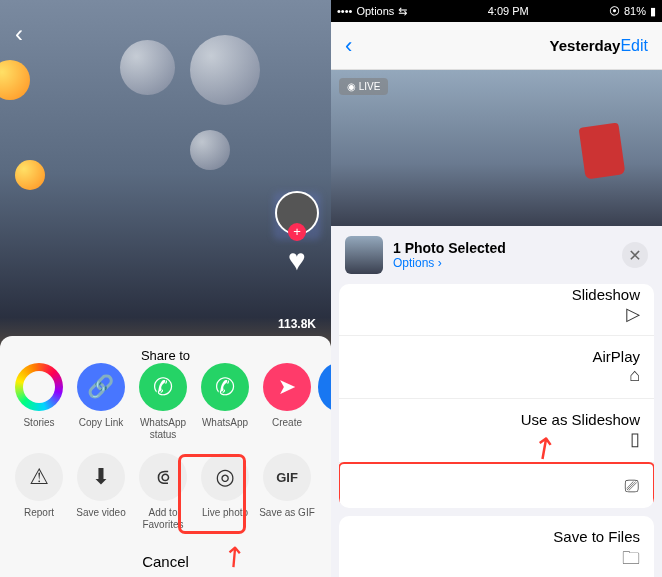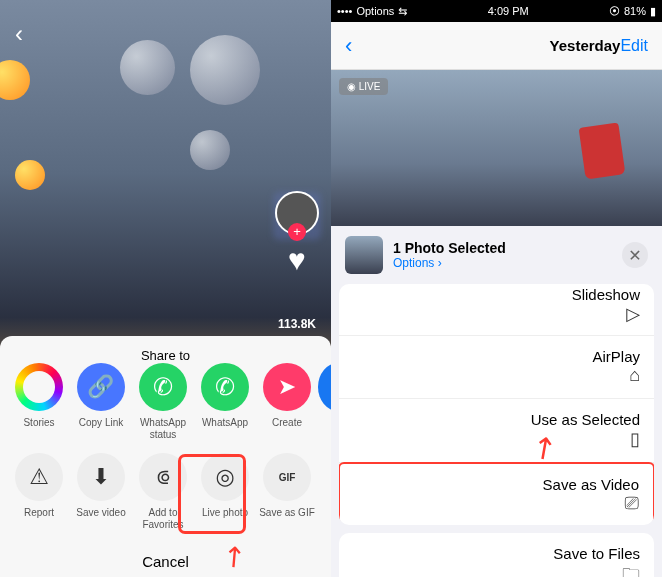--- a/index.html
+++ b/index.html
@@ -34,21 +34,21 @@
     .highlight-left { position: absolute; border: 3px solid #ff3b30; border-radius: 7px; width: 68px; height: 80px; bottom: 43px; left: 178px; pointer-events: none; }
     .arrow-left { position: absolute; bottom: 4px; left: 222px; color: #ff3b30; font-size: 28px; transform: rotate(-40deg); pointer-events: none; }
     
     .ic-stories { background: conic-gradient(from 45deg, #ff0050, #9000ff, #00d4ff, #00ff80, #ffee00, #ff8000, #ff0050); }
     .ic-stories::after { content: ""; width: 32px; height: 32px; border-radius: 50%; background: #f7f7f7; position: relative; }
     .ic-stories span { position: absolute; color: #ff0050; font-size: 18px; font-weight: bold; }
     .ic-link { background: #4876ff; color: #fff; font-size: 22px; }
     .ic-whatsapp { background: #25d366; color: #fff; font-size: 24px; }
     .ic-message { background: #ff3b6a; color: #fff; font-size: 22px; }
     .ic-gray { background: #ededed; color: #333; font-size: 22px; }
-    .ic-gif { background: #ededed; color: #333; font-size: 10px; font-weight: 700; }
+    .ic-gif { background: #ededed; color: #333; font-size: 13px; font-weight: 700; }
     
     
     .status-bar { height: 22px; background: #000; color: #fff; font-size: 11px; display: flex; align-items: center; justify-content: space-between; padding: 0 6px; }
     .status-left, .status-right { display: flex; align-items: center; gap: 4px; }
     .nav-bar { height: 48px; background: #f8f8f8; display: flex; align-items: center; justify-content: space-between; padding: 0 14px; border-bottom: 0.5px solid #ddd; }
     .nav-back { color: #007aff; font-size: 22px; }
     .nav-title { text-align: center; flex: 1; }
     .nav-title-top { font-size: 15px; font-weight: 600; color: #000; text-align: right; }
     .nav-title-sub { font-size: 11px; color: #888; }
     .nav-edit { color: #007aff; font-size: 16px; text-align: right; }
@@ -205,25 +205,24 @@
     <div class="action-group">
       <div class="action-item partial-top">
         <span>Slideshow</span>
         <span class="action-icon">▷</span>
       </div>
       <div class="action-item">
         <span>AirPlay</span>
         <span class="action-icon">⌂</span>
       </div>
       <div class="action-item">
-        <span>Use as Selected</span>
+        <span>Use as Slideshow</span>
         <span class="action-icon">▯</span>
       </div>
       <div class="action-item highlight-right">
-        <span>Save as Video</span>
         <span class="action-icon">⎚</span>
       </div>
     </div>
     <div class="action-group">
       <div class="action-item">
         <span>Save to Files</span>
         <span class="action-icon">🗀</span>
       </div>
       <div class="action-item">
 

